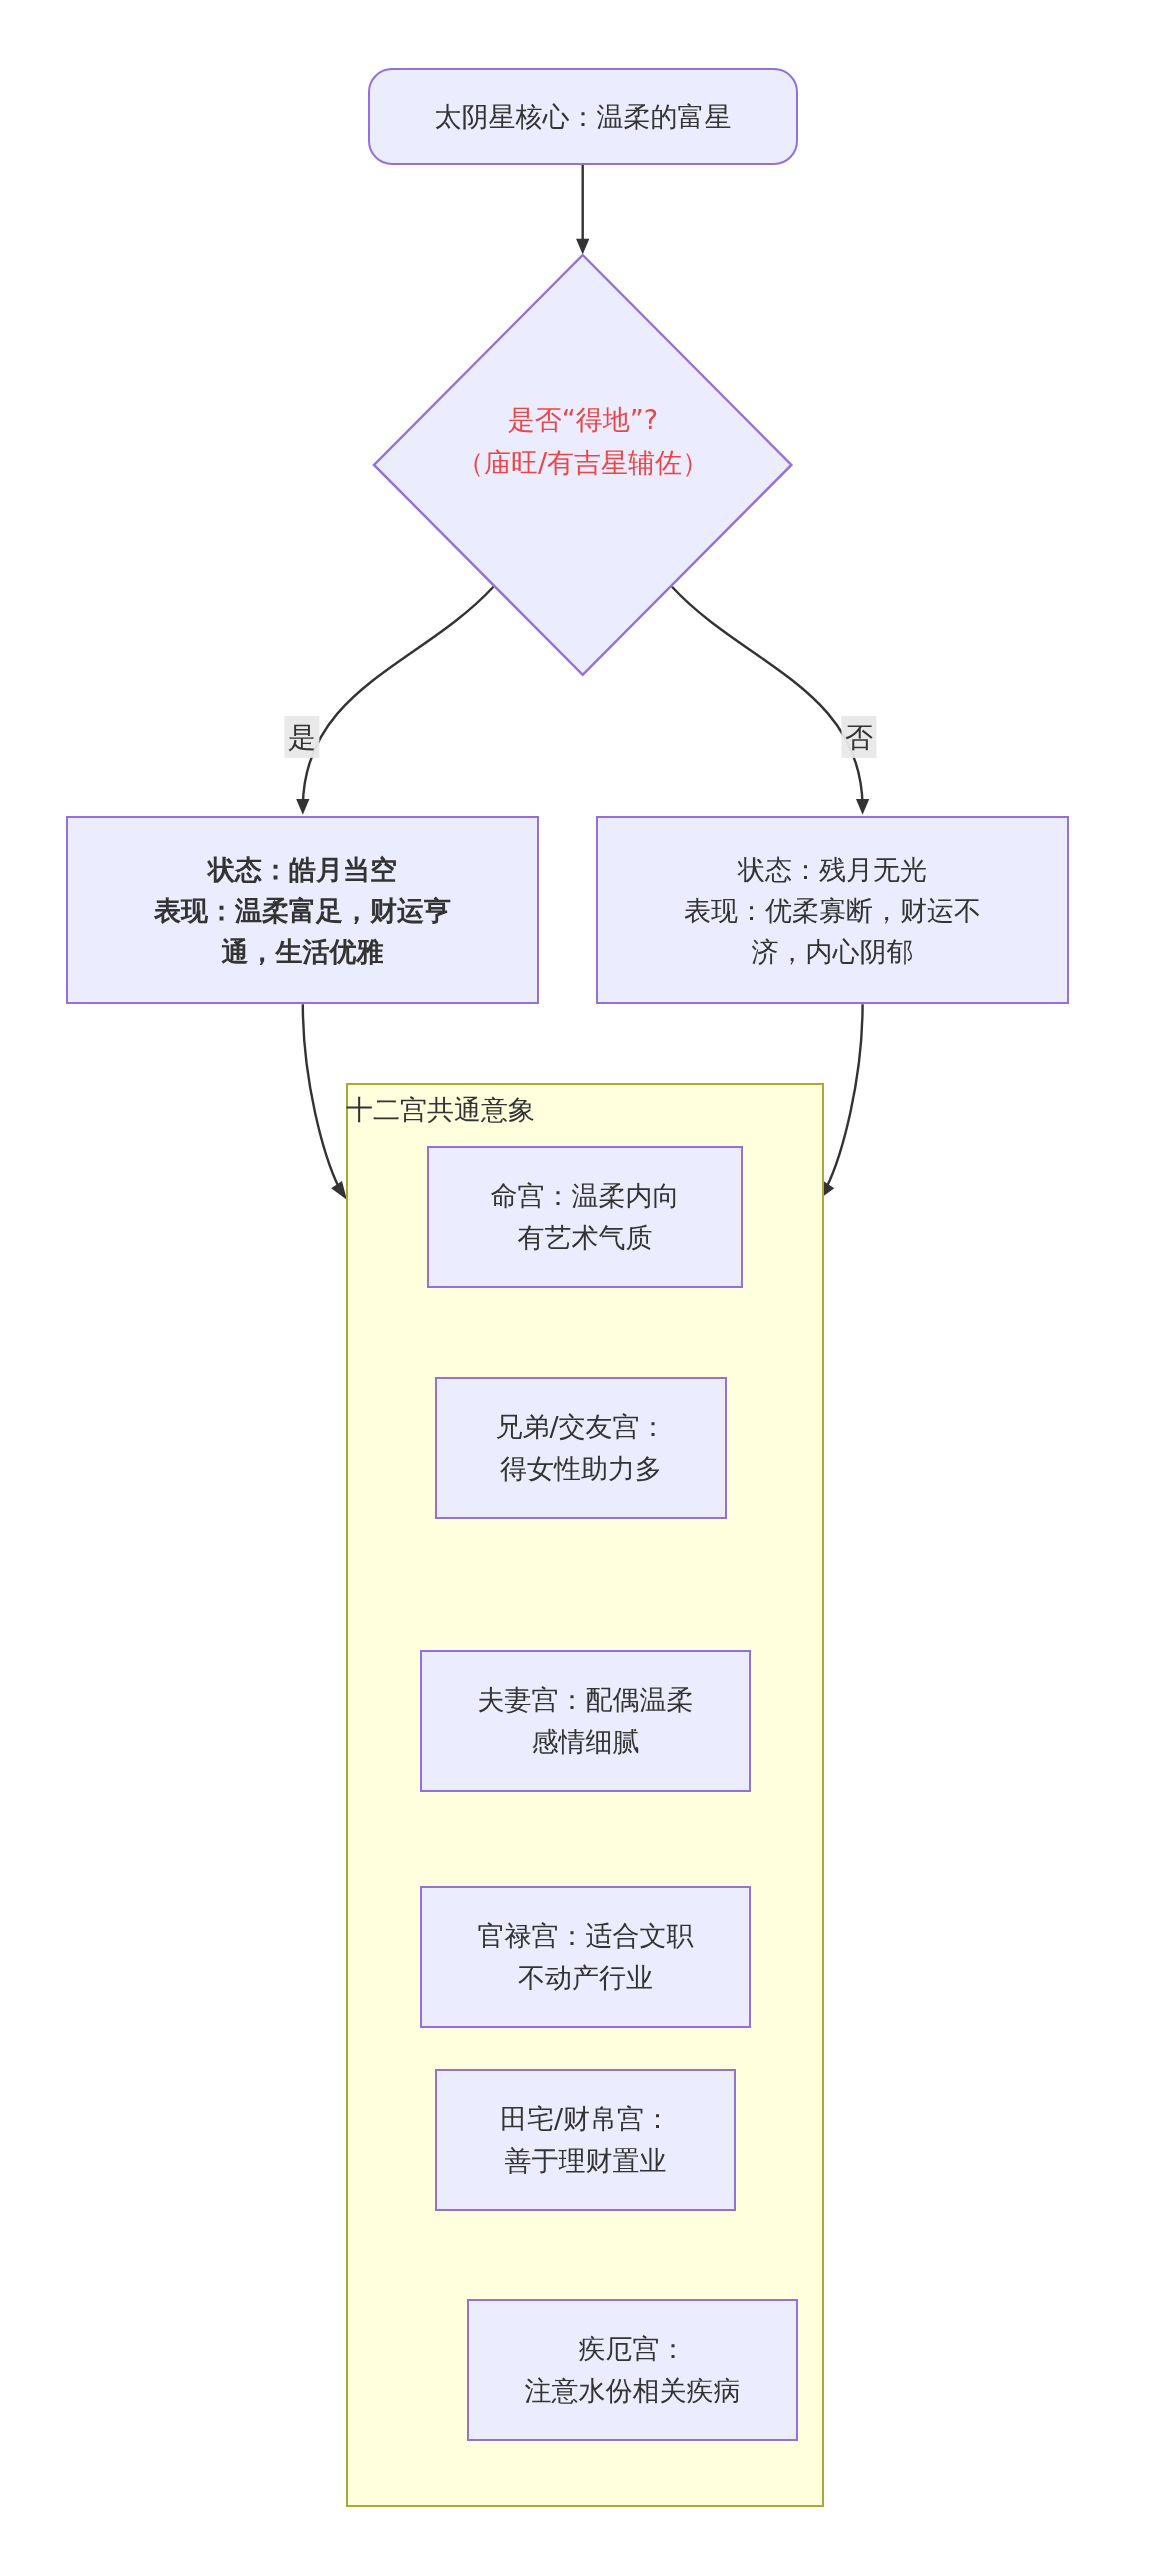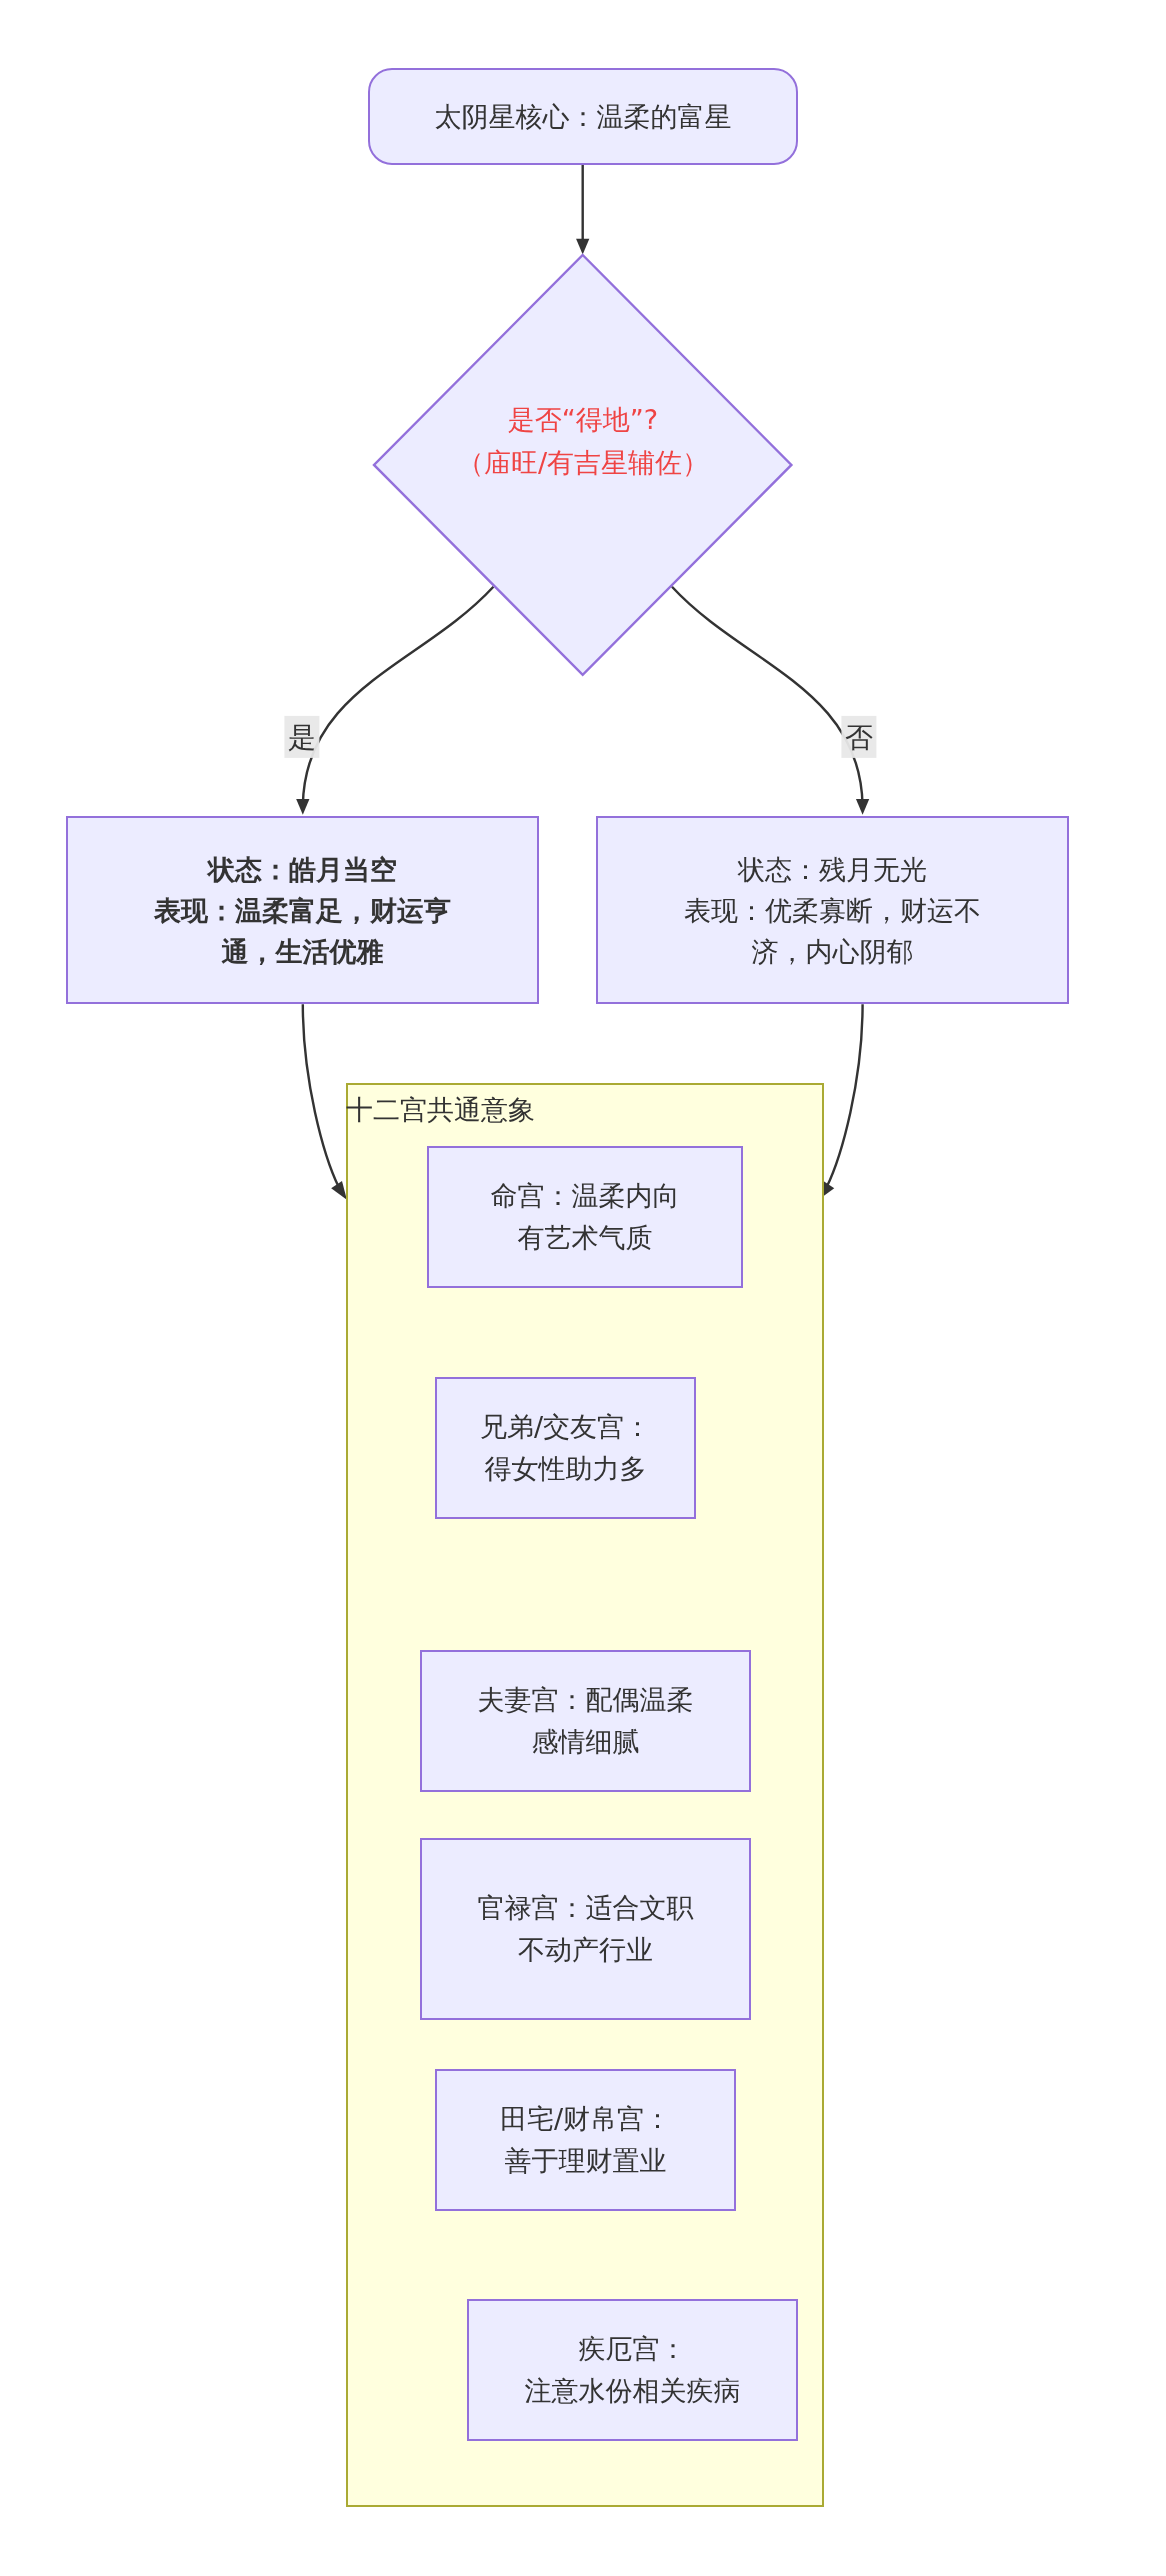--- a/index.html
+++ b/index.html
@@ -117,29 +117,29 @@
     <div class="node-line">济，内心阴郁</div>
   </div>
 
   <div class="subgraph"></div>
   <div class="subgraph-title">十二宫共通意象</div>
 
   <div class="node palace" style="left:427px;top:1146px;width:316px;height:142px;">
     <div class="node-line">命宫：温柔内向</div>
     <div class="node-line">有艺术气质</div>
   </div>
-  <div class="node palace" style="left:435px;top:1377px;width:261px;height:142px;">
+  <div class="node palace" style="left:435px;top:1377px;width:292px;height:142px;">
     <div class="node-line">兄弟/交友宫：</div>
     <div class="node-line">得女性助力多</div>
   </div>
   <div class="node palace" style="left:420px;top:1608px;width:331px;height:142px;margin-top:42px;">
     <div class="node-line">夫妻宫：配偶温柔</div>
     <div class="node-line">感情细腻</div>
   </div>
-  <div class="node palace" style="left:420px;top:1838px;width:331px;height:182px;">
+  <div class="node palace" style="left:420px;top:1886px;width:331px;height:142px;">
     <div class="node-line">官禄宫：适合文职</div>
     <div class="node-line">不动产行业</div>
   </div>
   <div class="node palace" style="left:435px;top:2069px;width:301px;height:142px;">
     <div class="node-line">田宅/财帛宫：</div>
     <div class="node-line">善于理财置业</div>
   </div>
   <div class="node palace" style="left:420px;top:2299px;width:331px;height:142px;margin-left:47px;">
     <div class="node-line">疾厄宫：</div>
     <div class="node-line">注意水份相关疾病</div>

